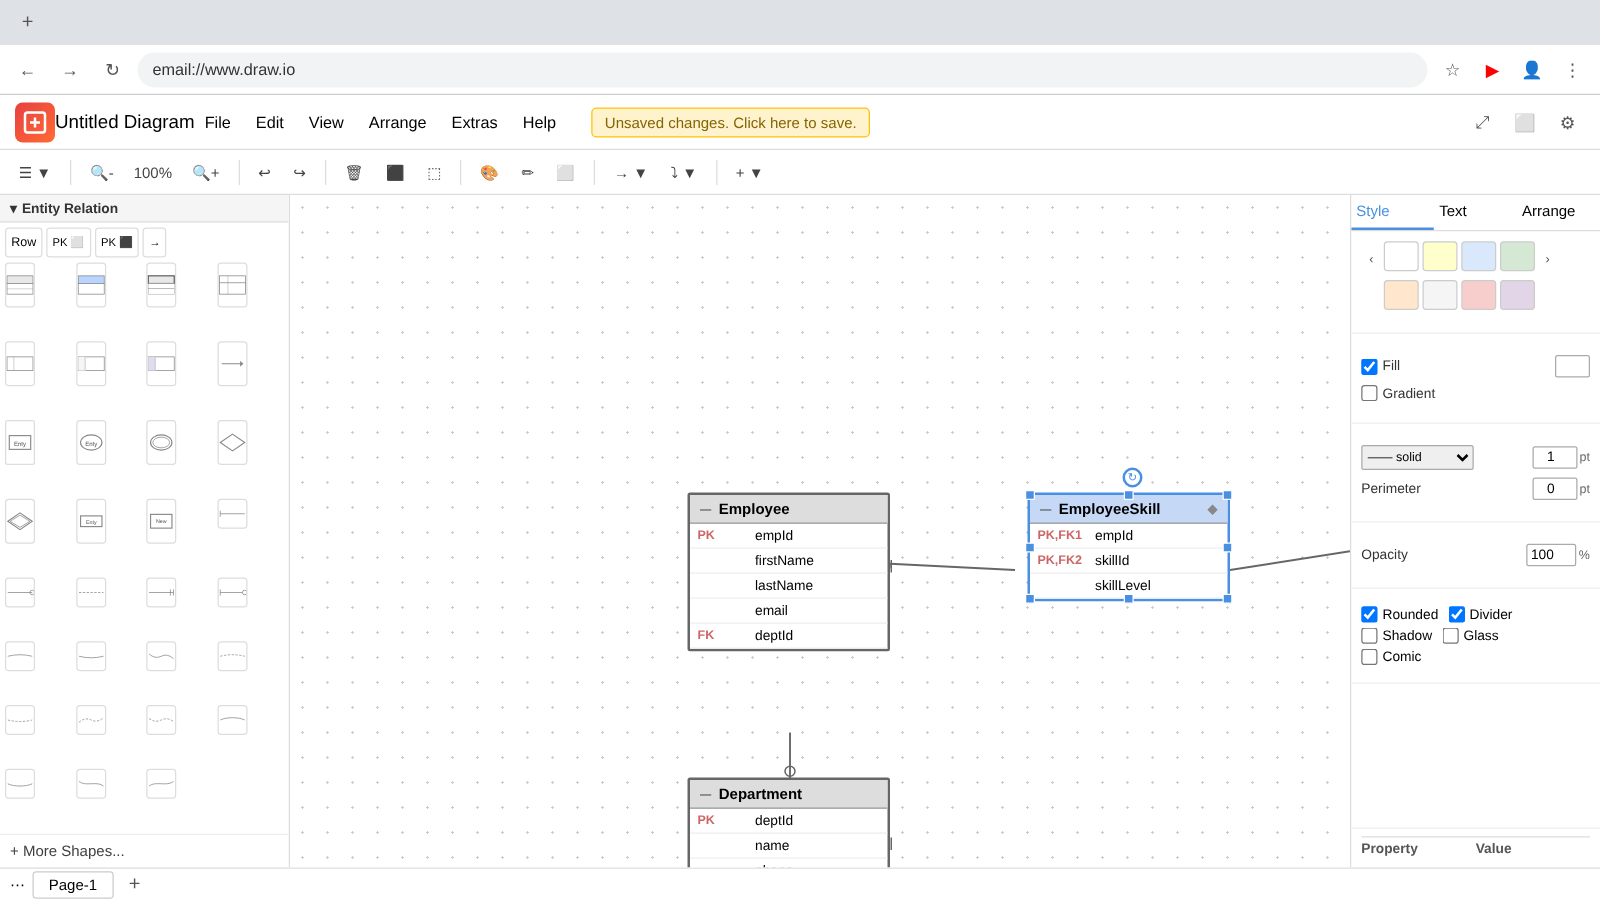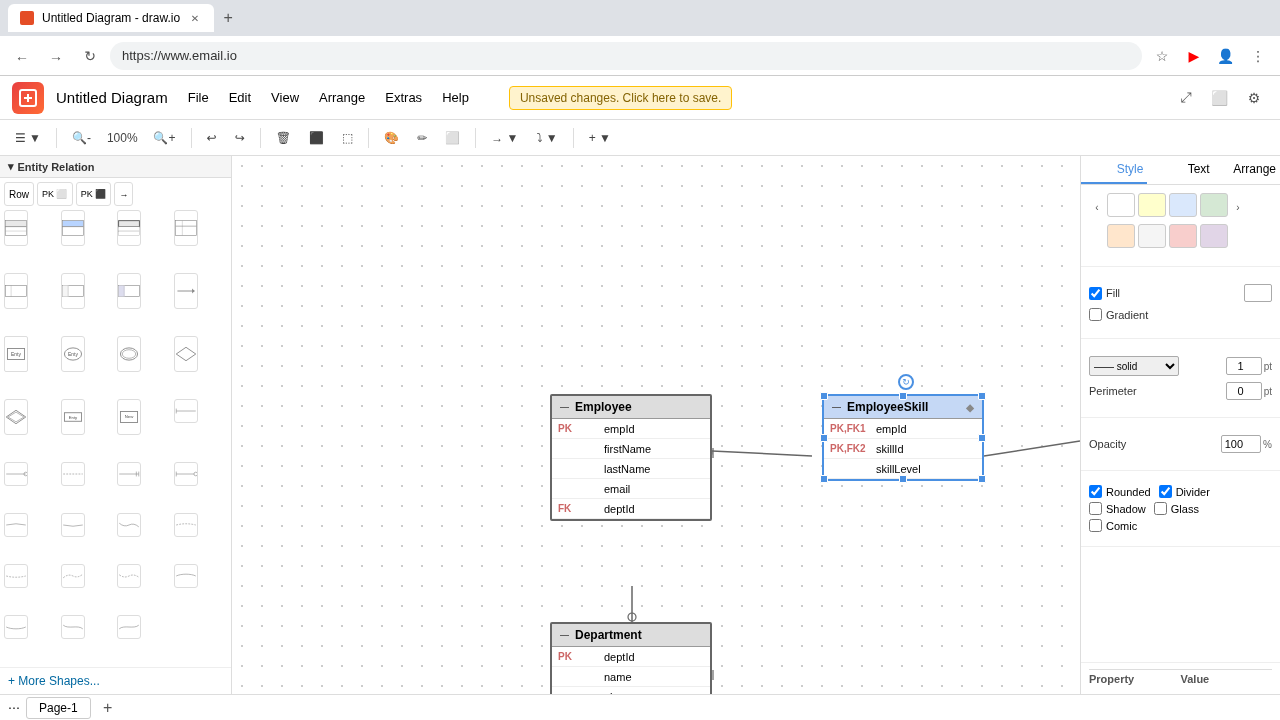--- a/index.html
+++ b/index.html
@@ -12,21 +12,21 @@
     .tab-favicon { width: 14px; height: 14px; background: #e44d26; border-radius: 2px; }
     .tab-close { width: 14px; height: 14px; display: flex; align-items: center; justify-content: center; border-radius: 50%; cursor: pointer; color: #666; font-size: 10px; }
     .new-tab { width: 28px; height: 28px; display: flex; align-items: center; justify-content: center; cursor: pointer; color: #555; font-size: 16px; }
     .nav-bar { background: white; height: 40px; display: flex; align-items: center; padding: 0 8px; gap: 6px; border-bottom: 1px solid #ccc; }
     .nav-btn { width: 28px; height: 28px; display: flex; align-items: center; justify-content: center; border-radius: 50%; cursor: pointer; color: #555; font-size: 14px; }
     .address-bar { flex: 1; height: 28px; background: #f1f3f4; border-radius: 14px; display: flex; align-items: center; padding: 0 12px; font-size: 13px; color: #333; }
     .nav-icons { display: flex; gap: 4px; }
 
     
     .app { display: flex; flex-direction: column; height: calc(720px - 76px); }
-    .app-header { background: white; height: 44px; display: flex; align-items: center; padding: 0 12px; gap: 12px; border-bottom: 1px solid #ddd; }
+    .app-header { background: white; height: 44px; display: flex; align-items: center; padding: 0 12px; border-bottom: 1px solid #ddd; }
     .app-logo { width: 32px; height: 32px; background: #e84040; border-radius: 6px; display: flex; align-items: center; justify-content: center; color: white; font-weight: bold; font-size: 14px; }
     .app-title { font-size: 15px; font-weight: 500; }
     .menu-bar { display: flex; gap: 4px; }
     .menu-item { padding: 4px 8px; cursor: pointer; border-radius: 4px; font-size: 13px; }
     .unsaved-notice { margin-left: 20px; background: #fff3cd; border: 1px solid #ffc107; padding: 4px 10px; border-radius: 4px; font-size: 12px; color: #856404; cursor: pointer; }
 
     
     .toolbar { background: white; height: 36px; display: flex; align-items: center; padding: 0 8px; gap: 4px; border-bottom: 1px solid #ddd; }
     .toolbar-btn { height: 26px; padding: 0 6px; display: flex; align-items: center; justify-content: center; border-radius: 4px; cursor: pointer; font-size: 12px; color: #444; border: 1px solid transparent; }
     .toolbar-divider { width: 1px; height: 20px; background: #ddd; margin: 0 4px; }
@@ -35,39 +35,39 @@
     
     .main-content { display: flex; flex: 1; overflow: hidden; }
 
     
     .left-panel { width: 232px; background: white; border-right: 1px solid #ddd; display: flex; flex-direction: column; overflow: hidden; }
     .panel-section-title { padding: 4px 8px; font-size: 11px; font-weight: 600; color: #333; background: #f5f5f5; border-bottom: 1px solid #ddd; display: flex; align-items: center; gap: 4px; cursor: pointer; }
     .shape-grid { padding: 4px; display: grid; grid-template-columns: repeat(4, 1fr); gap: 3px; overflow-y: auto; flex: 1; }
     .shape-item { width: 24px; height: 36px; display: flex; align-items: center; justify-content: center; border: 1px solid #ddd; border-radius: 3px; cursor: pointer; background: white; }
     .row-shapes { display: flex; gap: 3px; padding: 4px 4px 0; }
     .row-shape-item { height: 24px; display: flex; align-items: center; justify-content: center; border: 1px solid #ddd; border-radius: 3px; cursor: pointer; font-size: 10px; padding: 0 4px; white-space: nowrap; }
-    .add-shapes { padding: 6px 8px; font-size: 12px; color: #0369a1; cursor: pointer; display: flex; gap: 4px; border-top: 1px solid #eee; }
+    .add-shapes { padding: 6px 8px; font-size: 12px; color: #404040; cursor: pointer; display: flex; gap: 4px; border-top: 1px solid #eee; }
 
     
     .canvas-area { flex: 1; background: white; position: relative; overflow: hidden; }
     .canvas-bg { position: absolute; inset: 0; background-image: radial-gradient(circle, #ccc 1px, transparent 1px); background-size: 20px 20px; }
 
     
     .er-table { position: absolute; border: 2px solid #666; border-radius: 2px; background: white; }
     .er-table.selected { border-color: #4a90e2; }
     .er-table-header { background: #ddd; padding: 4px 8px; font-weight: bold; font-size: 12px; display: flex; align-items: center; gap: 6px; border-bottom: 1px solid #999; }
     .er-table-header.selected-header { background: #c5d8f5; }
     .er-table-row { display: flex; padding: 2px 6px; font-size: 11px; border-bottom: 1px solid #eee; align-items: center; gap: 6px; min-height: 20px; }
     .er-pk { color: #c66; font-size: 10px; font-weight: bold; min-width: 40px; }
     .er-field { flex: 1; }
 
     
     .right-panel { width: 200px; background: white; border-left: 1px solid #ddd; display: flex; flex-direction: column; overflow: hidden; }
     .right-panel-tabs { display: flex; border-bottom: 1px solid #ddd; }
-    .r-tab { flex: 1; padding: 6px 4px; text-align: right; font-size: 12px; cursor: pointer; border-bottom: 2px solid transparent; }
+    .r-tab { flex: 1; padding: 6px 4px; text-align: left; font-size: 12px; cursor: pointer; border-bottom: 2px solid transparent; }
     .r-tab.active { border-bottom-color: #4a90e2; color: #4a90e2; font-weight: 500; }
     .style-section { padding: 8px; }
 
     
     .color-row { display: flex; gap: 3px; margin-bottom: 4px; }
     .color-swatch { width: 28px; height: 24px; border: 1px solid #ccc; border-radius: 3px; cursor: pointer; }
     .color-nav-btn { width: 16px; height: 16px; display: flex; align-items: center; justify-content: center; cursor: pointer; color: #555; font-size: 10px; }
 
     
     .prop-row { display: flex; align-items: center; justify-content: space-between; padding: 3px 0; }
@@ -101,35 +101,30 @@
     .selection-handle { position: absolute; width: 8px; height: 8px; background: #4a90e2; border: 1px solid white; border-radius: 1px; }
 
     
     .canvas-svg { position: absolute; inset: 0; width: 100%; height: 100%; pointer-events: none; }
   </style>
 </head>
 <body>
 
 <div class="browser-chrome">
   <div class="tab-bar">
-    <div class="tab">
-      <div class="tab-favicon" style="background:#e44d26; border-radius:2px; width:14px;height:14px;"></div>
-      <span>Untitled Diagram - draw.io</span>
-      <div class="tab-close">✕</div>
-    </div>
     <div class="new-tab">+</div>
   </div>
 </div>
 
 <div class="nav-bar">
   <div class="nav-btn">←</div>
   <div class="nav-btn">→</div>
   <div class="nav-btn">↻</div>
   <div class="address-bar">
-    <span>https://www.email.io</span>
+    <span>email://www.draw.io</span>
   </div>
   <div class="nav-icons">
     <div class="nav-btn">☆</div>
     <div class="nav-btn" style="color:#ff0000;">▶</div>
     <div class="nav-btn">👤</div>
     <div class="nav-btn">⋮</div>
   </div>
 </div>
 
 <div class="app">

